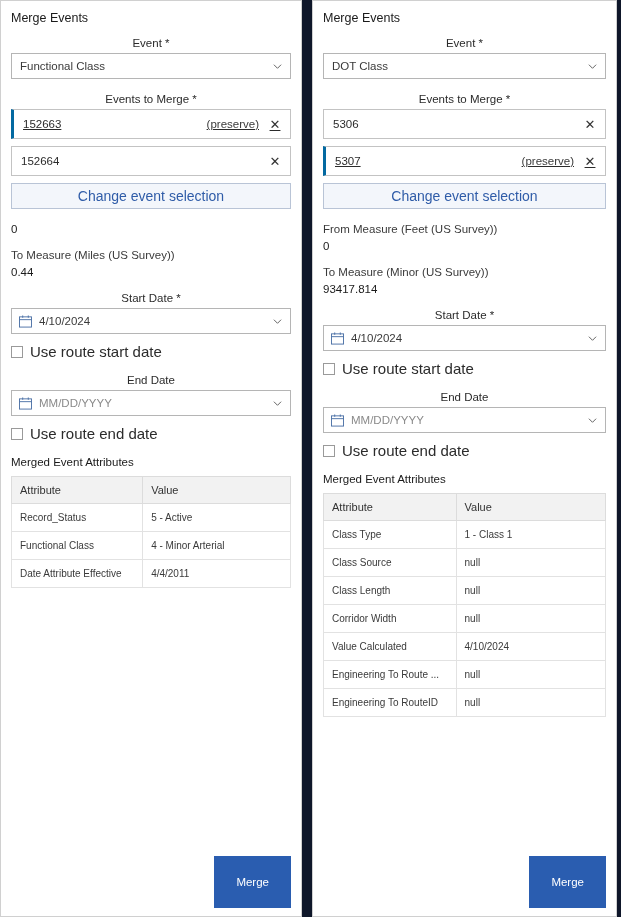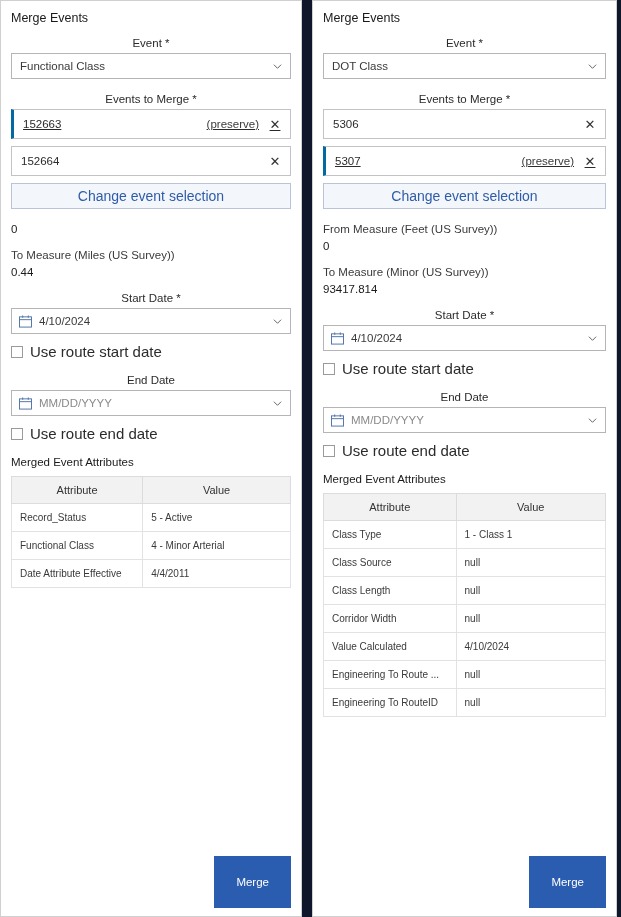--- a/index.html
+++ b/index.html
@@ -166,21 +166,21 @@
     margin: 4px 0 8px 0;
   }
   table.attrs {
     width: 100%;
     border-collapse: collapse;
     font-size: 11px;
   }
   table.attrs th {
     background: #f2f2f2;
     border: 1px solid #dcdcdc;
-    text-align: center;
+    text-align: left;
     font-weight: normal;
     color: #333;
     padding: 7px 8px;
     font-size: 11px;
   }
   table.attrs td {
     border: 1px solid #e2e2e2;
     padding: 8px 8px;
     color: #3a3a3a;
     font-size: 10px;

